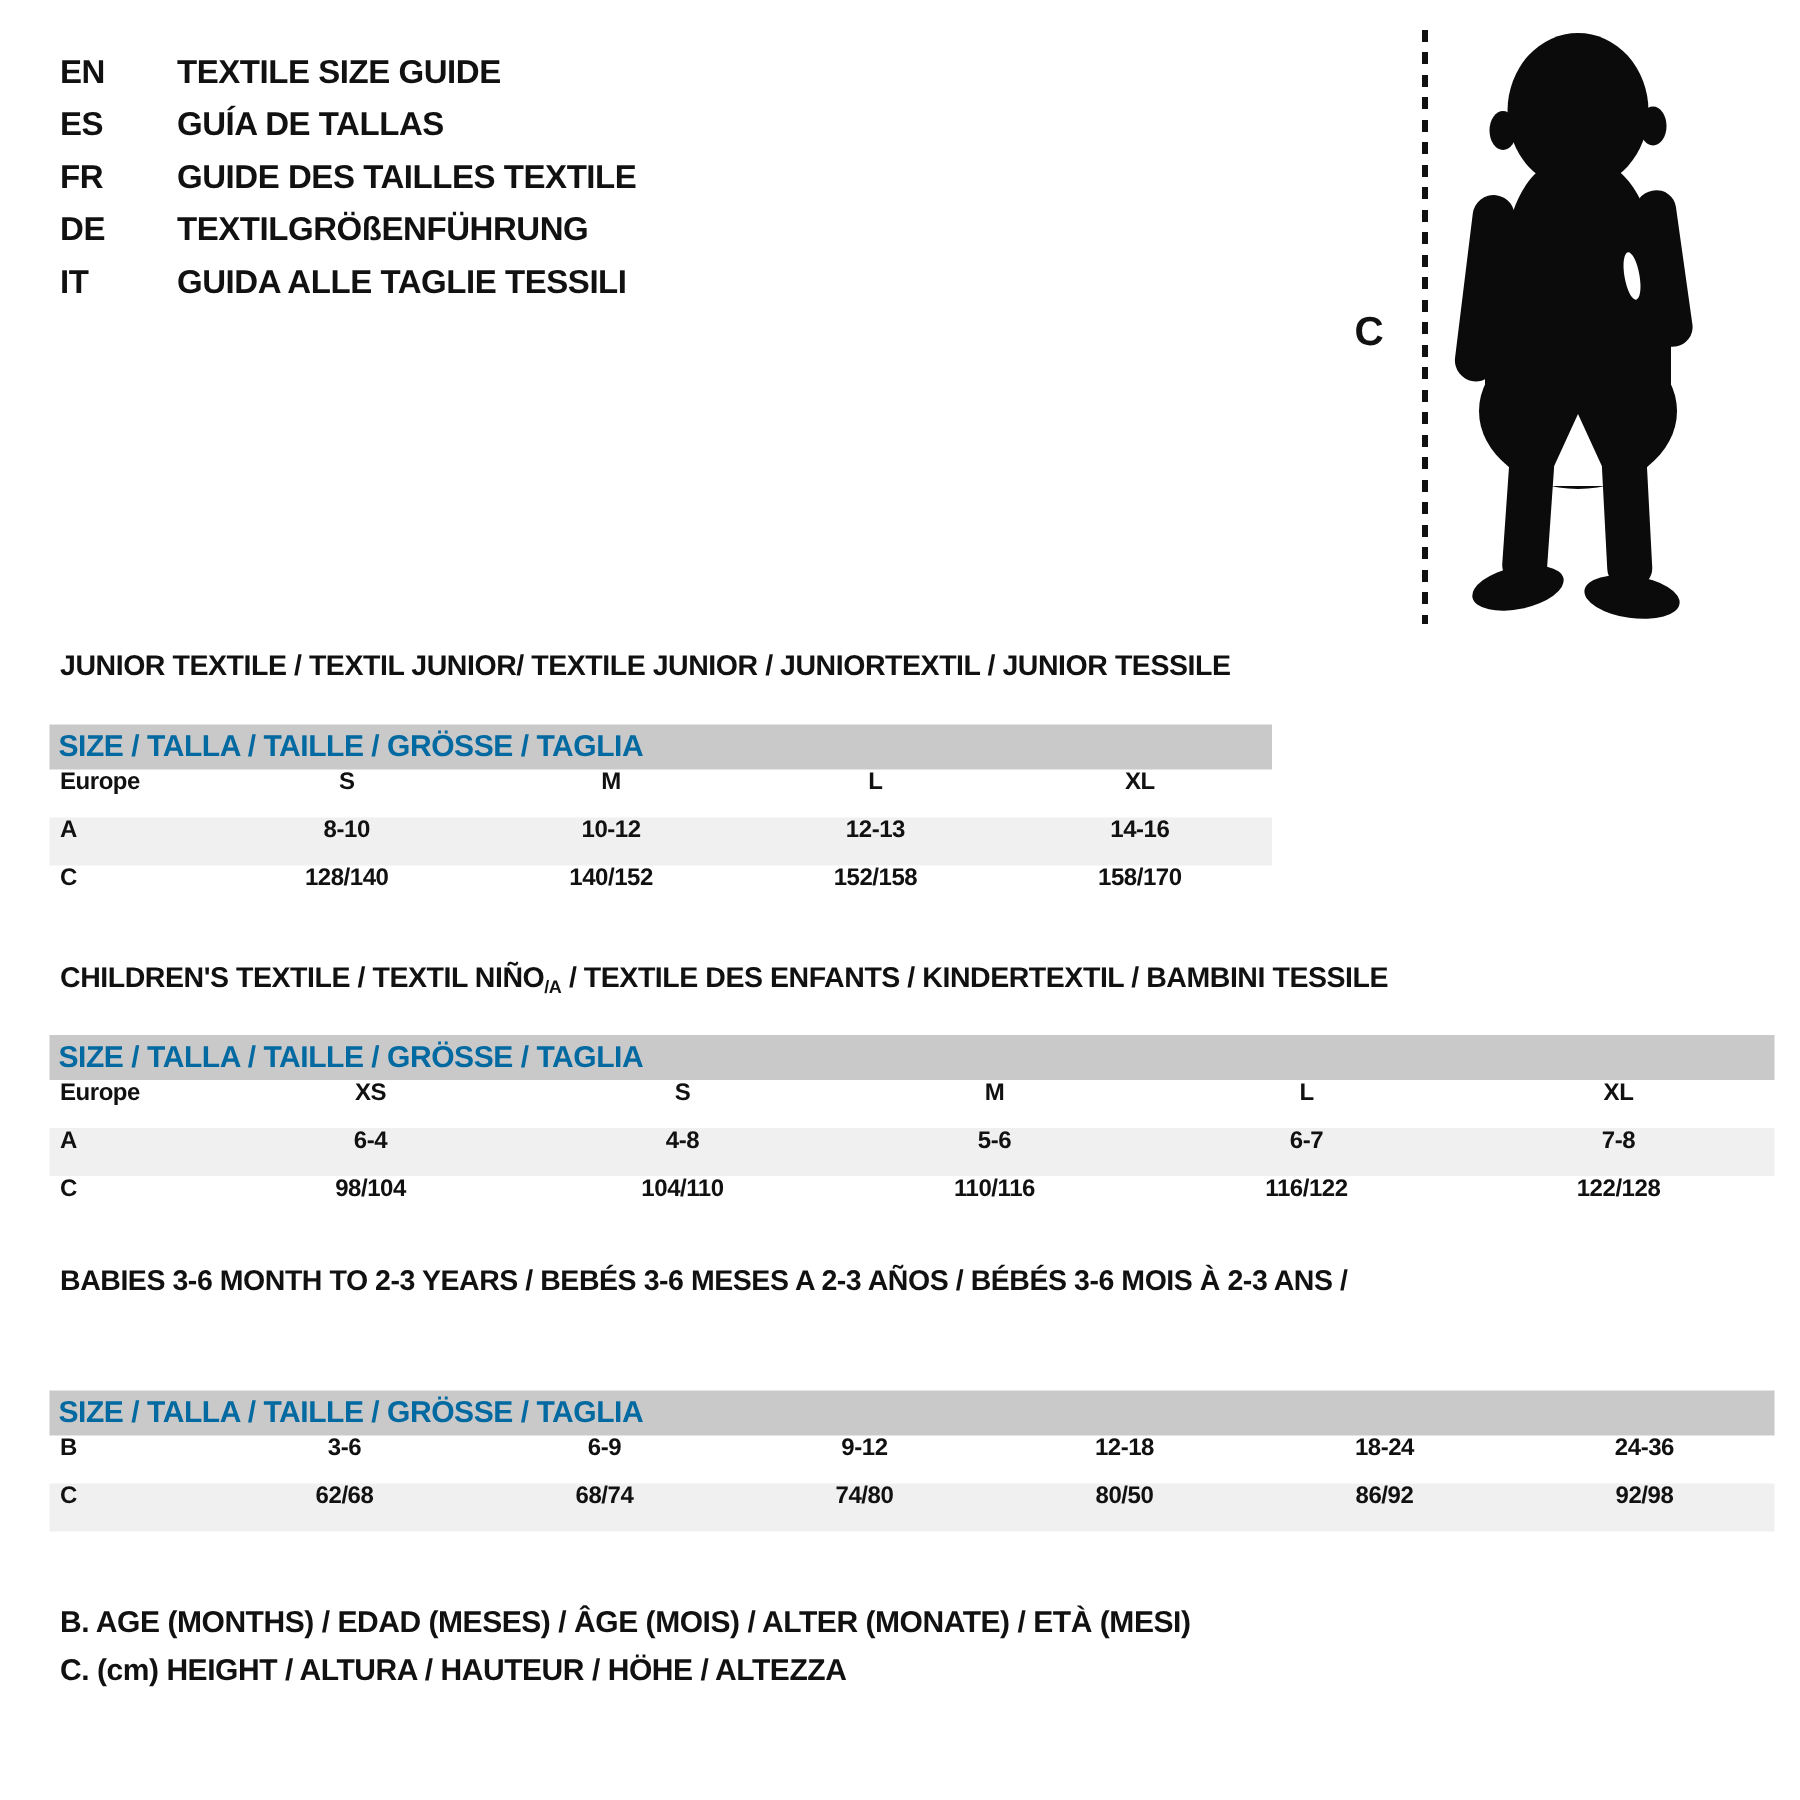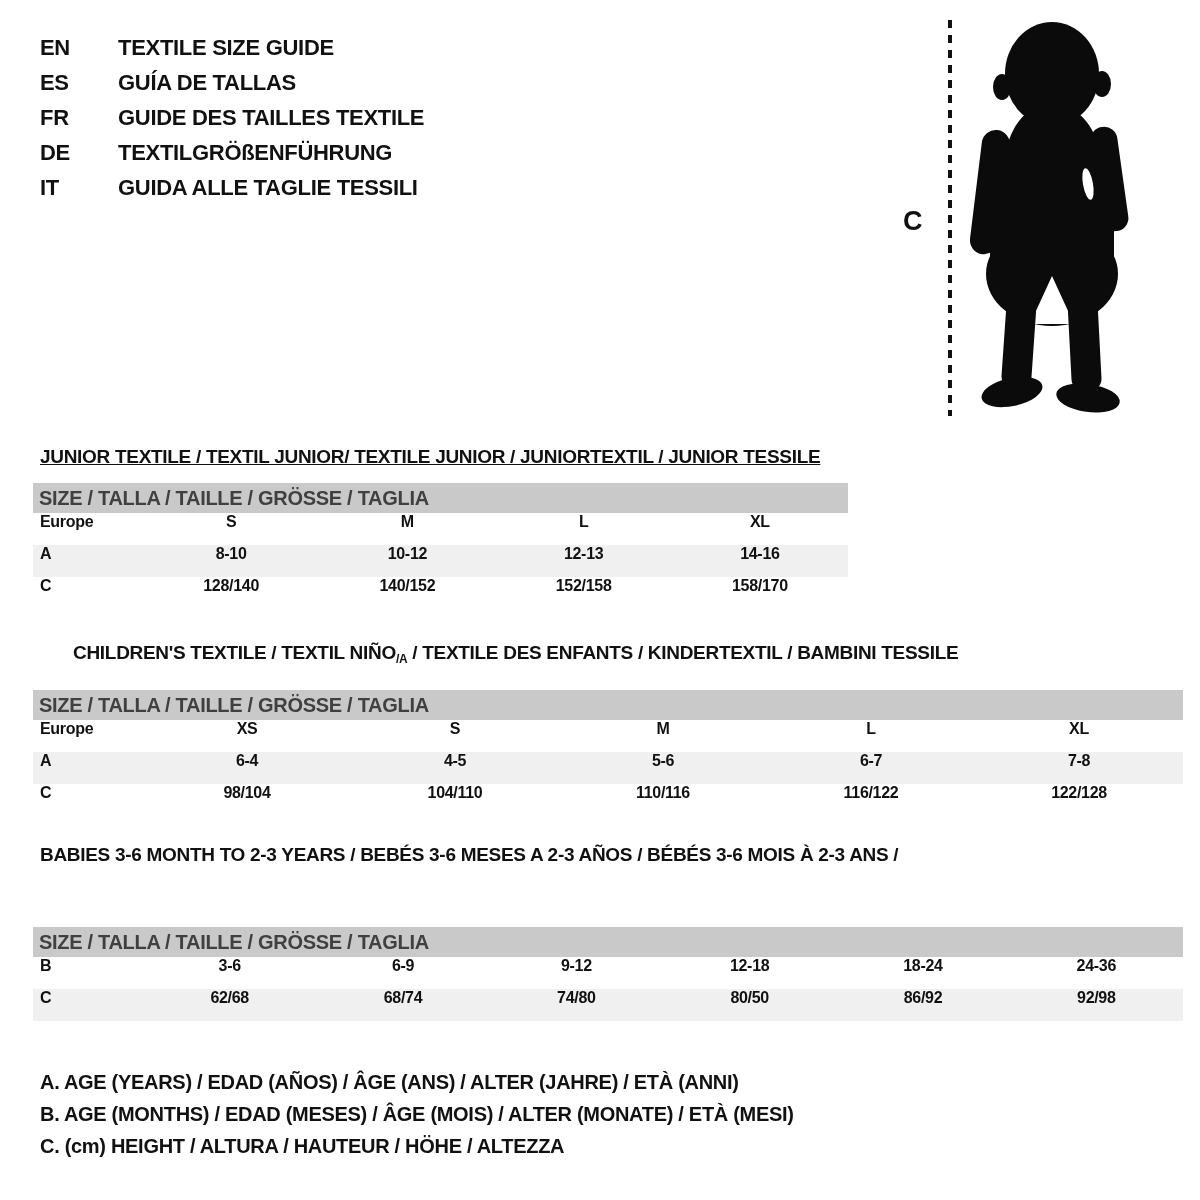--- a/index.html
+++ b/index.html
@@ -23,21 +23,21 @@
     left:948px; top:20px; width:4px; height:396px;
     background:repeating-linear-gradient(to bottom, #111 0 8px, transparent 8px 15px);
   }
   .measure-label { left:903px; top:206px; font-weight:bold; font-size:27px; }
   .baby { left:960px; top:12px; }
 
   
   .sec-title { font-weight:bold; font-size:19px; letter-spacing:-0.3px; white-space:nowrap; }
   .t-sub { font-size:12px; vertical-align:-4px; }
   .size-bar {
-    background:#c9c9c9; color:#404040;
+    background:#c9c9c9; color:#0369a1;
     font-weight:bold; font-size:20px; line-height:30px; height:30px;
     padding-left:6px; letter-spacing:-0.3px; white-space:nowrap;
   }
   .tbl { }
   .tr { display:flex; height:32px; align-items:flex-start; font-weight:bold; font-size:16px; letter-spacing:-0.3px; }
   .tr.shaded { background:#f0f0f0; }
   .td-label { width:110px; padding-left:7px; text-align:left; }
   .td { flex:1; text-align:center; }
 
   
@@ -90,21 +90,21 @@
     </g>
     <polygon points="92,264 70,312 114,312" fill="#ffffff"></polygon>
     <g fill="#0b0b0b">
       <rect x="46" y="286" width="30" height="92" rx="13" transform="rotate(4 61 300)"></rect>
       <rect x="108" y="286" width="30" height="94" rx="13" transform="rotate(-3 123 300)"></rect>
       <ellipse cx="52" cy="380" rx="31" ry="14" transform="rotate(-12 52 380)"></ellipse>
       <ellipse cx="128" cy="386" rx="32" ry="14" transform="rotate(8 128 386)"></ellipse>
     </g>
   </svg>
 
-  <div class="abs sec-title" style="left:40px; top:446px;text-decoration:underline;">JUNIOR TEXTILE / TEXTIL JUNIOR/ TEXTILE JUNIOR / JUNIORTEXTIL / JUNIOR TESSILE</div>
+  <div class="abs sec-title" style="left:40px; top:434px;">JUNIOR TEXTILE / TEXTIL JUNIOR/ TEXTILE JUNIOR / JUNIORTEXTIL / JUNIOR TESSILE</div>
   <div class="abs size-bar" style="left:33px; top:483px; width:815px;">SIZE / TALLA / TAILLE / GRÖSSE / TAGLIA</div>
   <div class="abs tbl" style="left:33px; top:513px; width:815px;">
       <div class="tr">
         <div class="td-label">Europe</div>
         <div class="td">S</div>
         <div class="td">M</div>
         <div class="td">L</div>
         <div class="td">XL</div>
       </div>
       <div class="tr shaded">
@@ -116,35 +116,35 @@
       </div>
       <div class="tr">
         <div class="td-label">C</div>
         <div class="td">128/140</div>
         <div class="td">140/152</div>
         <div class="td">152/158</div>
         <div class="td">158/170</div>
       </div>
     </div>
 
-  <div class="abs sec-title" style="left:40px; top:642px;margin-left:33px;"><span>CHILDREN'S TEXTILE / TEXTIL NIÑO</span><span class="t-sub">/A</span><span> / TEXTILE DES ENFANTS / KINDERTEXTIL / BAMBINI TESSILE</span></div>
+  <div class="abs sec-title" style="left:40px; top:642px;"><span>CHILDREN'S TEXTILE / TEXTIL NIÑO</span><span class="t-sub">/A</span><span> / TEXTILE DES ENFANTS / KINDERTEXTIL / BAMBINI TESSILE</span></div>
   <div class="abs size-bar" style="left:33px; top:690px; width:1150px;">SIZE / TALLA / TAILLE / GRÖSSE / TAGLIA</div>
   <div class="abs tbl" style="left:33px; top:720px; width:1150px;">
       <div class="tr">
         <div class="td-label">Europe</div>
         <div class="td">XS</div>
         <div class="td">S</div>
         <div class="td">M</div>
         <div class="td">L</div>
         <div class="td">XL</div>
       </div>
       <div class="tr shaded">
         <div class="td-label">A</div>
         <div class="td">6-4</div>
-        <div class="td">4-5</div>
+        <div class="td">4-8</div>
         <div class="td">5-6</div>
         <div class="td">6-7</div>
         <div class="td">7-8</div>
       </div>
       <div class="tr">
         <div class="td-label">C</div>
         <div class="td">98/104</div>
         <div class="td">104/110</div>
         <div class="td">110/116</div>
         <div class="td">116/122</div>
@@ -171,18 +171,17 @@
         <div class="td">62/68</div>
         <div class="td">68/74</div>
         <div class="td">74/80</div>
         <div class="td">80/50</div>
         <div class="td">86/92</div>
         <div class="td">92/98</div>
       </div>
     </div>
 
   <div class="abs footnotes">
-    <div class="fn">A. AGE (YEARS) / EDAD (AÑOS) / ÂGE (ANS) / ALTER (JAHRE) / ETÀ (ANNI)</div>
     <div class="fn">B. AGE (MONTHS) / EDAD (MESES) / ÂGE (MOIS) / ALTER (MONATE) / ETÀ (MESI)</div>
     <div class="fn">C. (cm) HEIGHT / ALTURA / HAUTEUR / HÖHE / ALTEZZA</div>
   </div>
 
 </div>
 
 </body></html>

